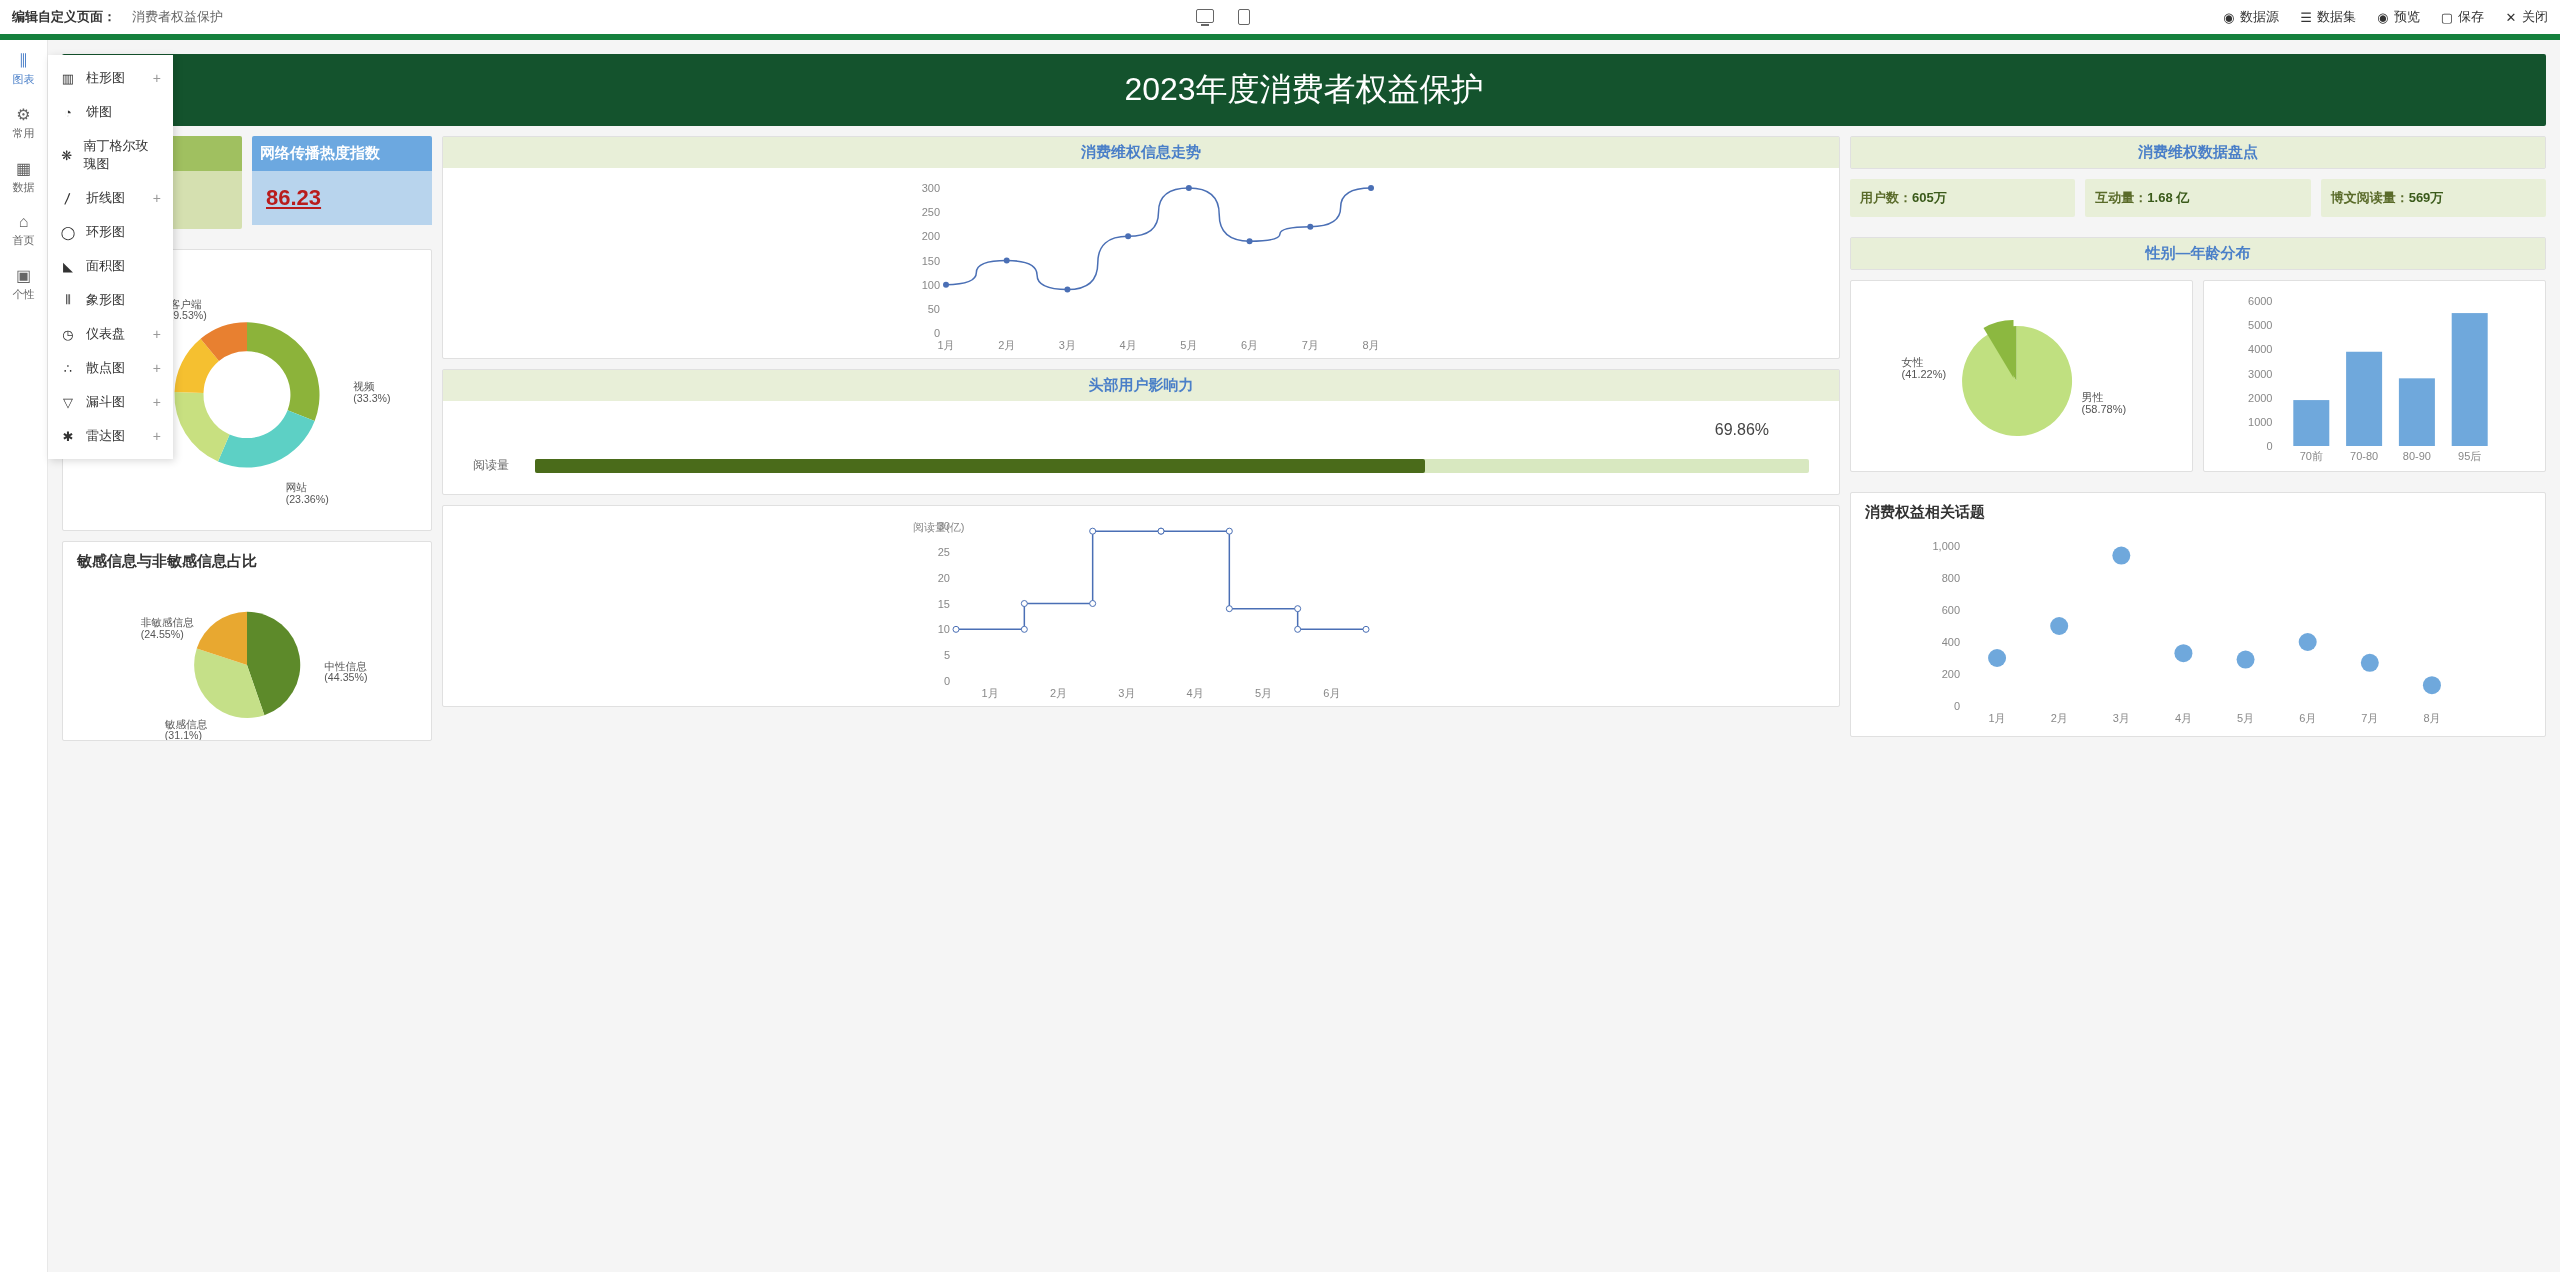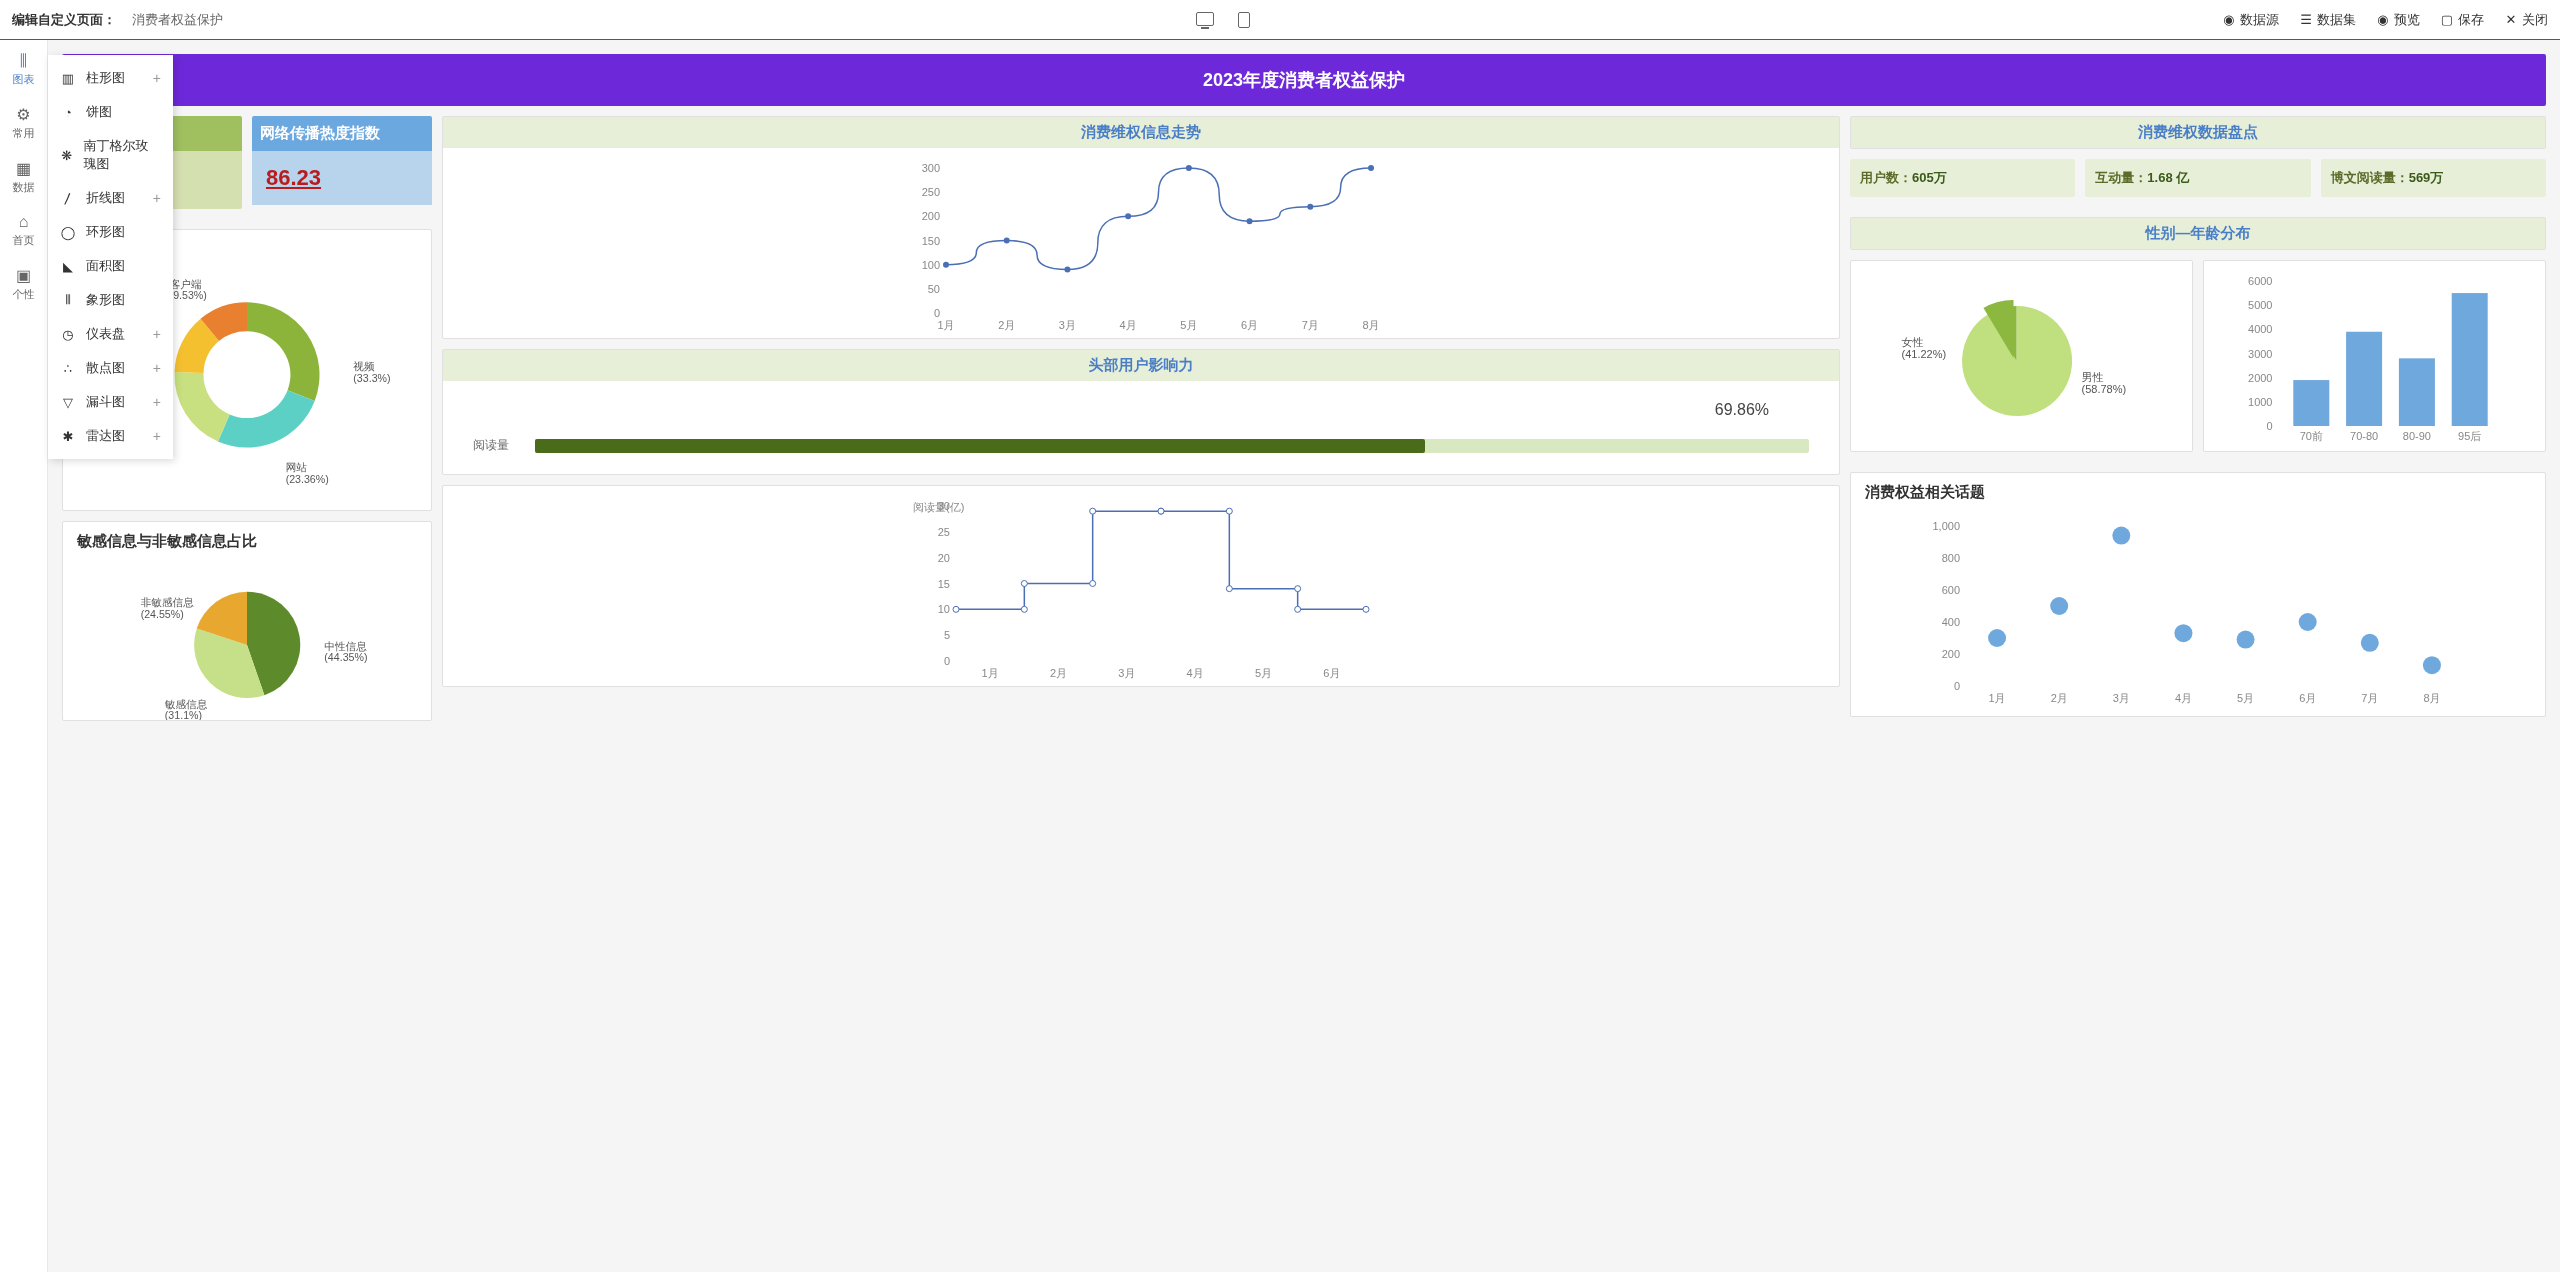--- a/index.html
+++ b/index.html
@@ -1,19 +1,19 @@
 <!DOCTYPE html>
 <html><head>
 <meta charset="utf-8">
 <style>
 * { margin: 0; padding: 0; box-sizing: border-box; }
 body { font-family: "Microsoft YaHei", Arial, sans-serif; background: #f5f5f5; font-size: 13px; color: #333; }
 
 
-.topbar { background: #fff; height: 40px; display: flex; align-items: center; padding: 0 12px; border-bottom: 1px solid #15803d; }
+.topbar { background: #fff; height: 40px; display: flex; align-items: center; padding: 0 12px; border-bottom: 6px solid #15803d; }
 .topbar-left { display: flex; align-items: center; gap: 8px; font-weight: 600; }
 .topbar-title-input { color: #666; font-weight: normal; margin-left: 8px; }
 .topbar-center { flex: 1; display: flex; justify-content: center; gap: 24px; }
 .device-icon { width: 18px; height: 14px; border: 1.5px solid #666; border-radius: 2px; position: relative; cursor: pointer; }
 .device-icon.desktop::after { content: ''; position: absolute; bottom: -4px; left: 4px; right: 4px; height: 2px; background: #666; }
 .device-icon.tablet { width: 12px; height: 16px; }
 .topbar-right { display: flex; gap: 20px; align-items: center; }
 .topbar-btn { display: flex; align-items: center; gap: 4px; cursor: pointer; color: #333; }
 .topbar-btn .ico { width: 14px; height: 14px; display: inline-flex; align-items: center; justify-content: center; }
 
@@ -25,21 +25,21 @@
 .leftbar-item .ico { font-size: 16px; }
 
 
 .submenu { position: absolute; left: 48px; top: 55px; width: 125px; background: #fff; box-shadow: 2px 2px 8px rgba(0,0,0,0.15); z-index: 100; padding: 6px 0; }
 .submenu-item { display: flex; align-items: center; padding: 8px 12px; gap: 10px; cursor: pointer; font-size: 13px; color: #333; }
 .submenu-item .ico { width: 16px; text-align: center; }
 .submenu-item .plus { margin-left: auto; color: #999; font-size: 14px; }
 
 
 .canvas { flex: 1; padding: 14px; overflow: auto; position: relative; }
-.banner { background: #6d28d9; color: #fff; text-align: center; padding: 14px; font-size: 18px; font-weight: 700; border-radius: 2px; margin-bottom: 10px; }
+.banner { background: #14532d; color: #fff; text-align: center; padding: 14px; font-size: 32px; font-weight: 400; border-radius: 2px; margin-bottom: 10px; }
 
 .row { display: flex; gap: 10px; margin-bottom: 10px; }
 .col { display: flex; flex-direction: column; gap: 10px; }
 
 
 .kpi { flex: 1; text-align: left; border-radius: 2px; overflow: hidden; }
 .kpi-head { padding: 8px; font-weight: 600; font-size: 15px; }
 .kpi-val { padding: 14px; font-size: 22px; font-weight: 700; }
 .kpi.green .kpi-head { background: #a0c060; color: #fff; }
 .kpi.green .kpi-val { background: #d5e0b0; color: #5a6b2a; }

